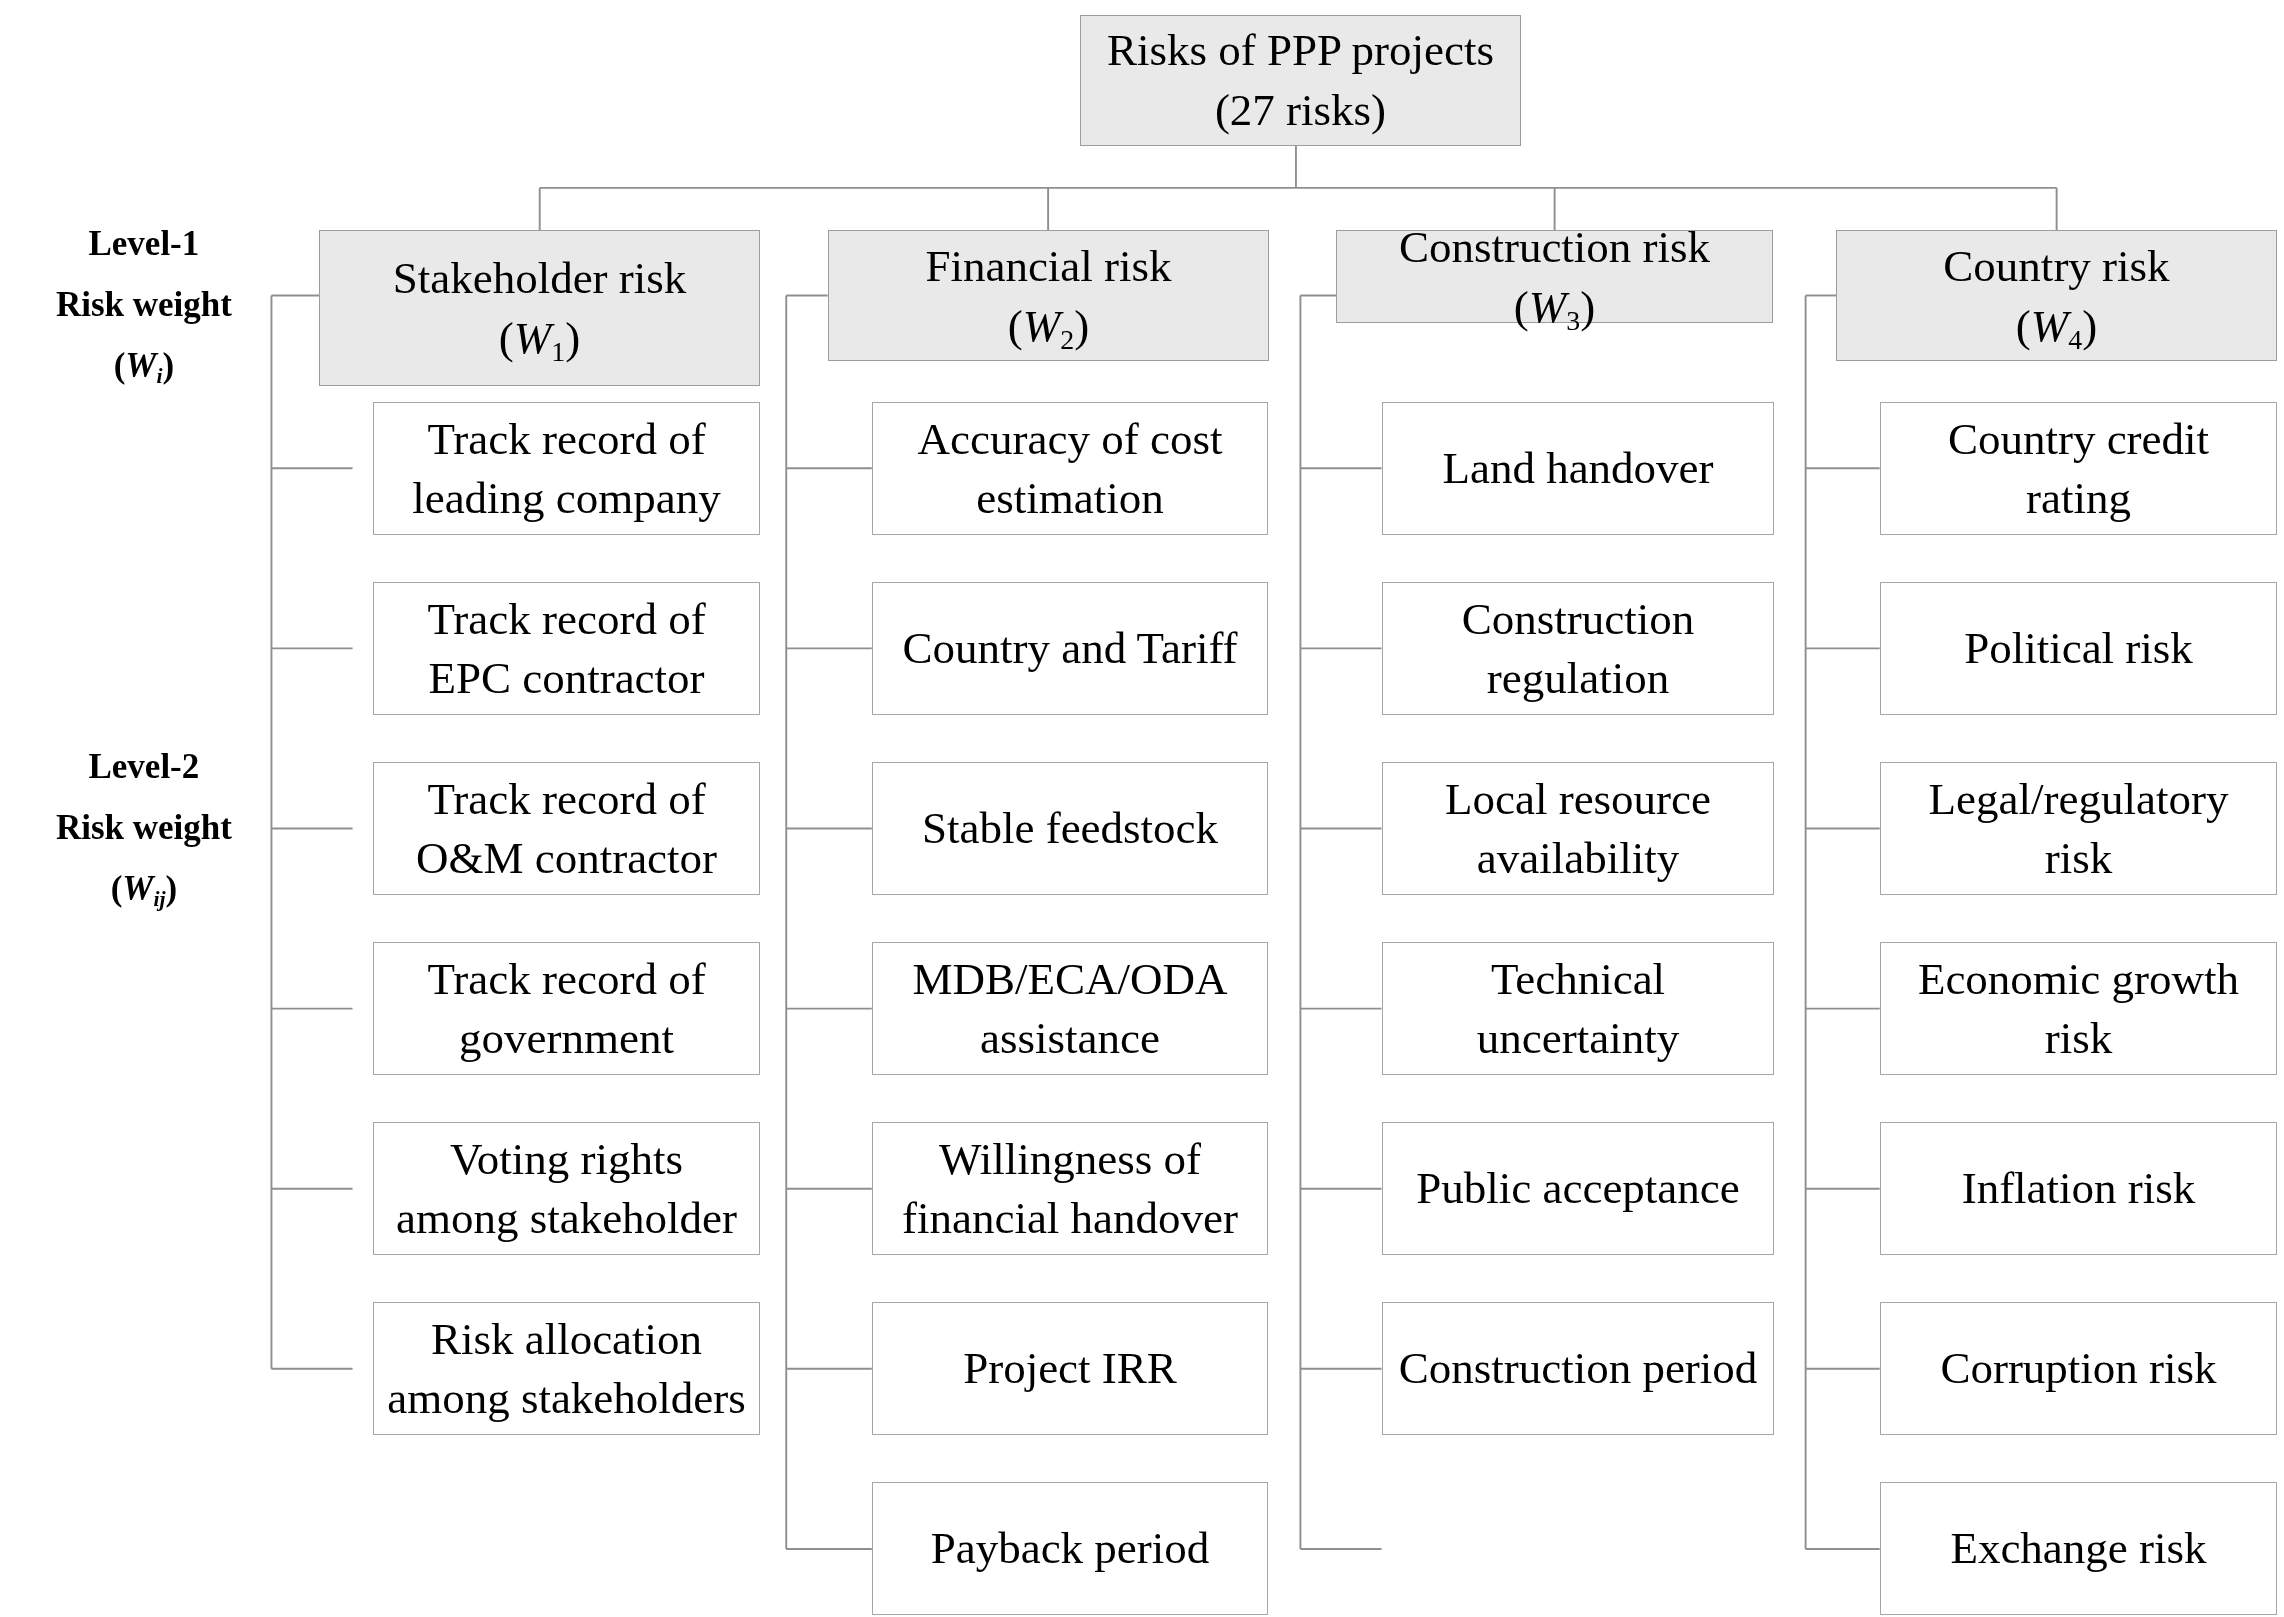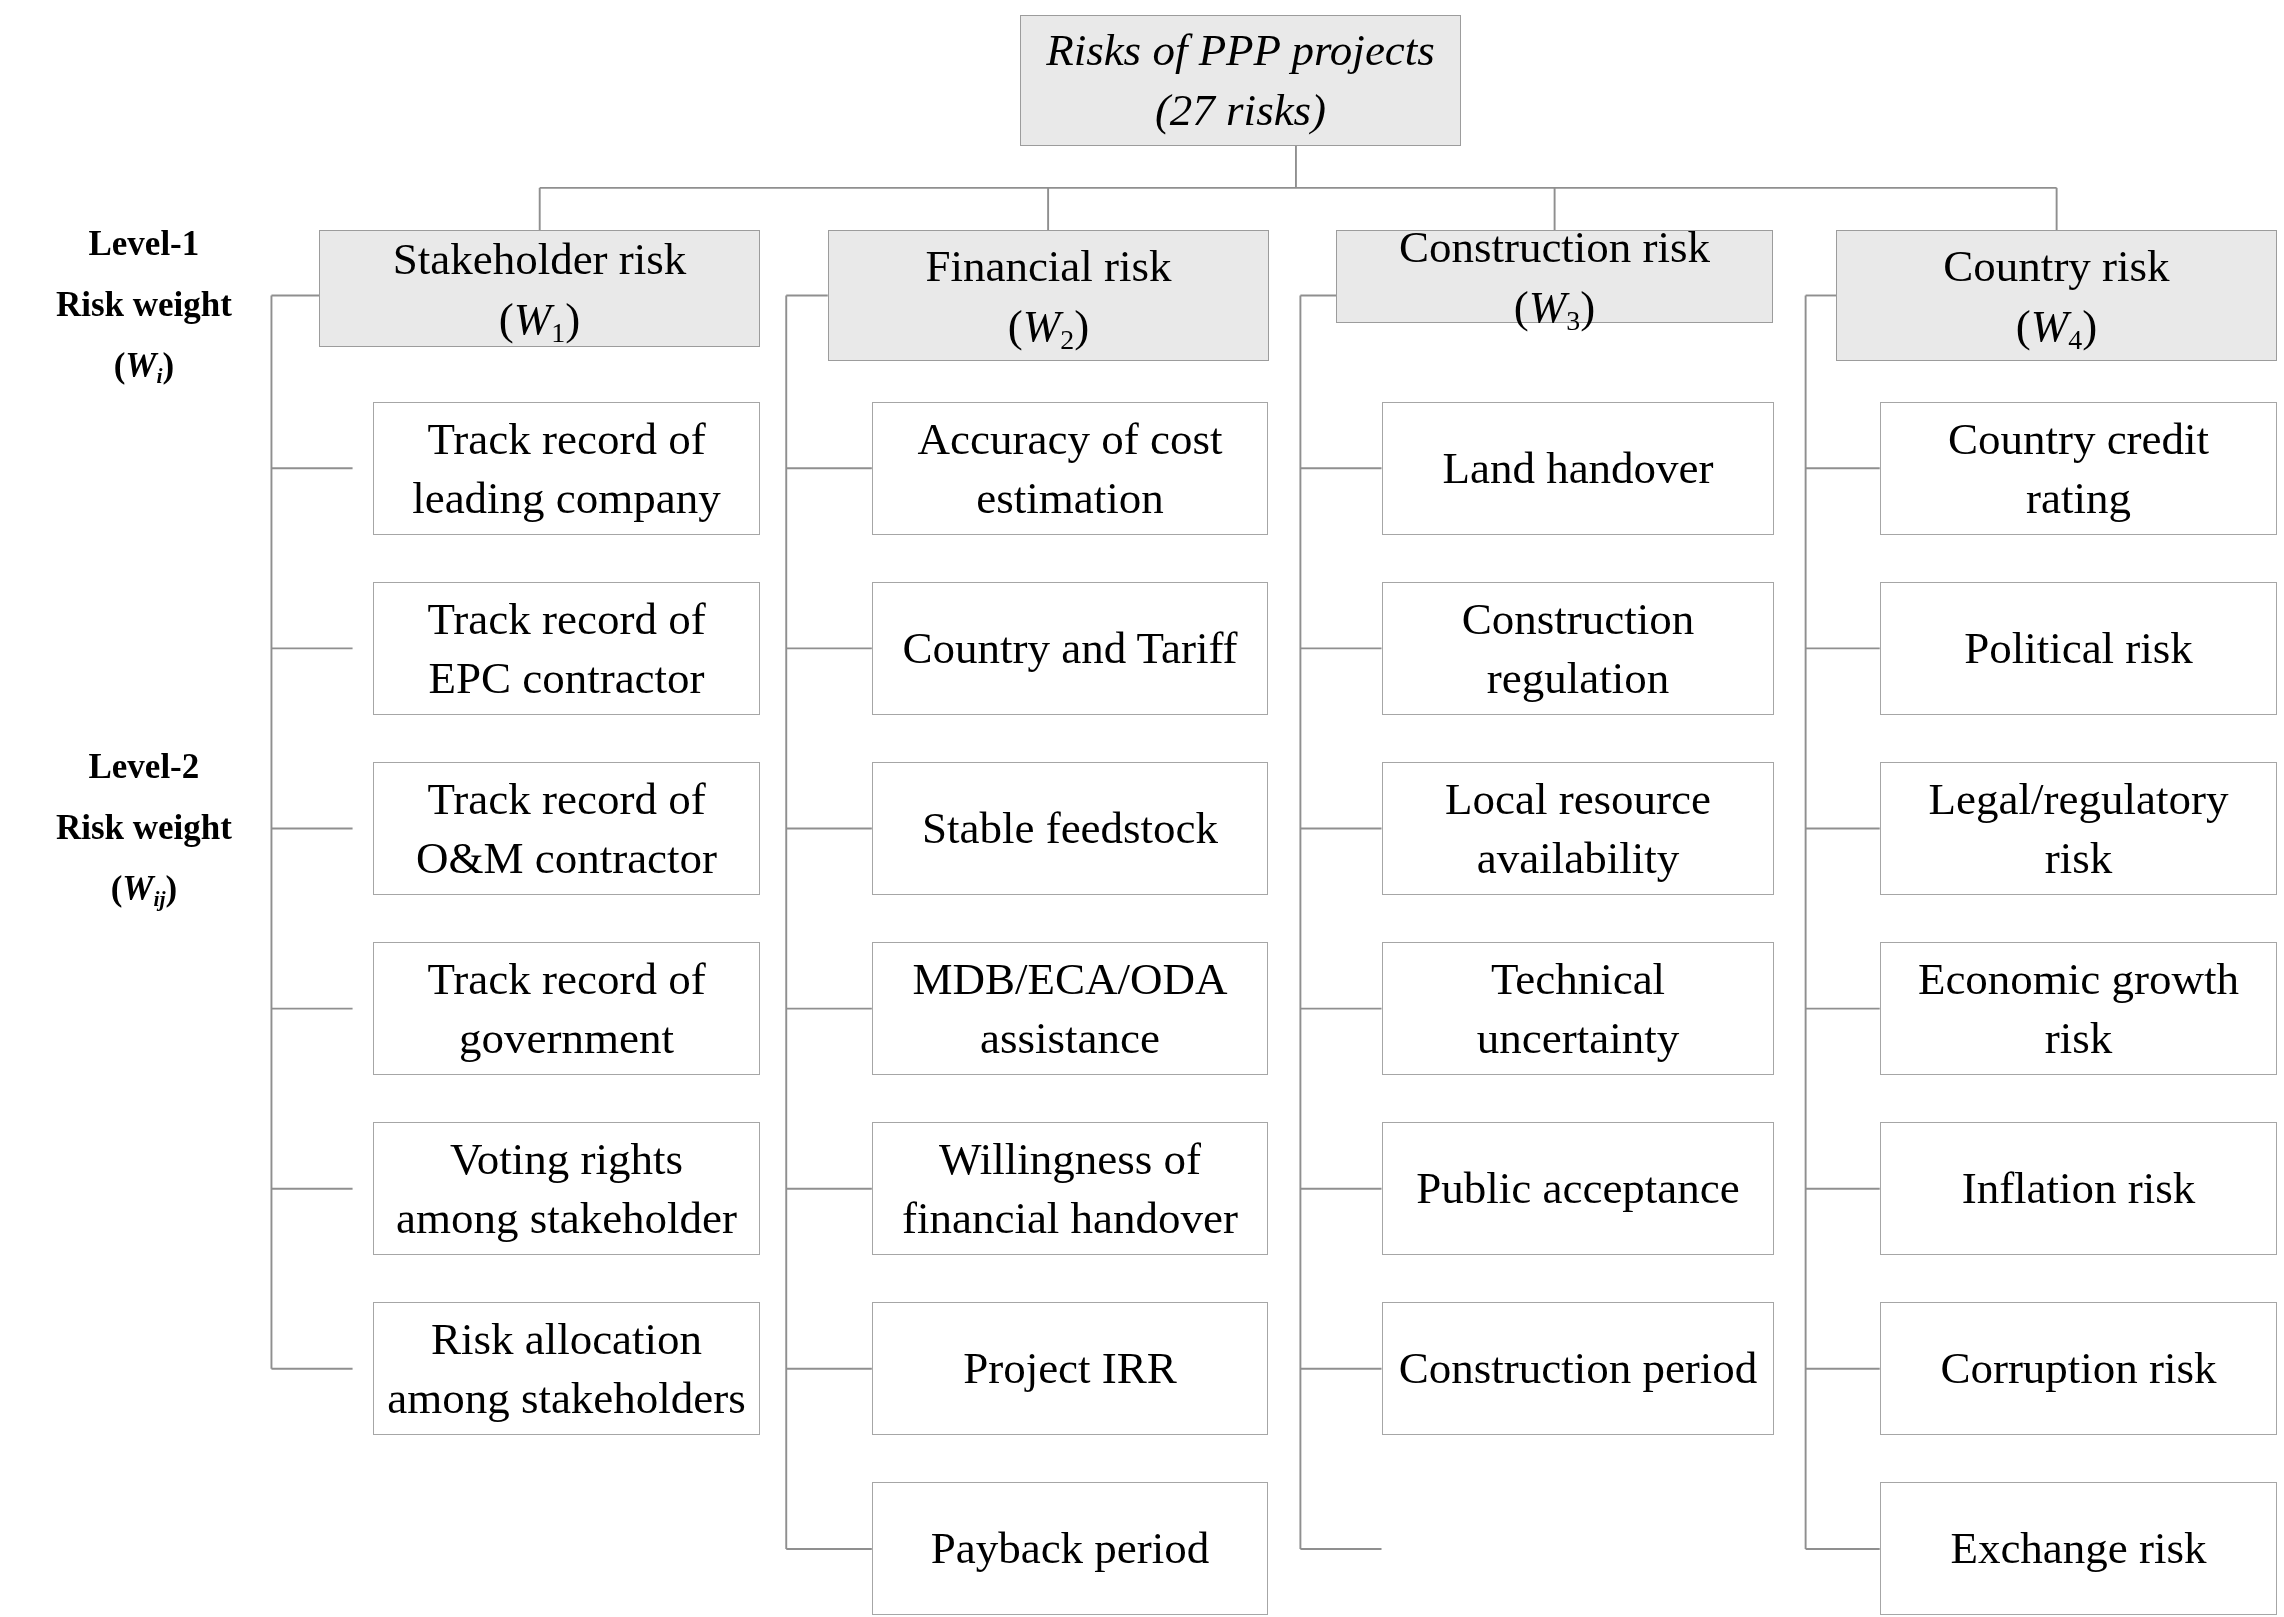--- a/index.html
+++ b/index.html
@@ -92,38 +92,38 @@
       <line x1="2827" y1="462.5" x2="2827" y2="2425"></line>
       <line x1="2827" y1="733" x2="2943" y2="733"></line>
       <line x1="2827" y1="1015" x2="2943" y2="1015"></line>
       <line x1="2827" y1="1297" x2="2943" y2="1297"></line>
       <line x1="2827" y1="1579" x2="2943" y2="1579"></line>
       <line x1="2827" y1="1861" x2="2943" y2="1861"></line>
       <line x1="2827" y1="2143" x2="2943" y2="2143"></line>
       <line x1="2827" y1="2425" x2="2943" y2="2425"></line>
     </svg>
 
-  <div class="node branch" style="left:1020px;top:14.7px;width:441px;height:131px;font-style:italic;">
+  <div class="node branch" style="left:1080px;top:14.7px;width:441px;height:131px;">
     <div>Risks of PPP projects</div>
     <div>(27 risks)</div>
   </div>
 
   <div class="side-label" style="top:213px;">
     <div>Level-1</div>
     <div>Risk weight</div>
     <div><span>(</span><span class="it">W</span><sub>i</sub><span>)</span></div>
   </div>
 
   <div class="side-label" style="top:736px;">
     <div>Level-2</div>
     <div>Risk weight</div>
     <div><span>(</span><span class="it">W</span><sub>ij</sub><span>)</span></div>
   </div>
 
-  <div class="node branch" style="left:319px;top:230px;width:441px;height:117px;">
+  <div class="node branch" style="left:319px;top:230px;width:441px;height:156px;">
     <div>Stakeholder risk</div>
     <div><span>(</span><span class="it">W</span><sub>1</sub><span>)</span></div>
   </div>
 
   <div class="node branch" style="left:828px;top:230px;width:441px;height:131px;">
     <div>Financial risk</div>
     <div><span>(</span><span class="it">W</span><sub>2</sub><span>)</span></div>
   </div>
 
   <div class="node branch" style="left:1336px;top:230px;width:437px;height:93px;">

